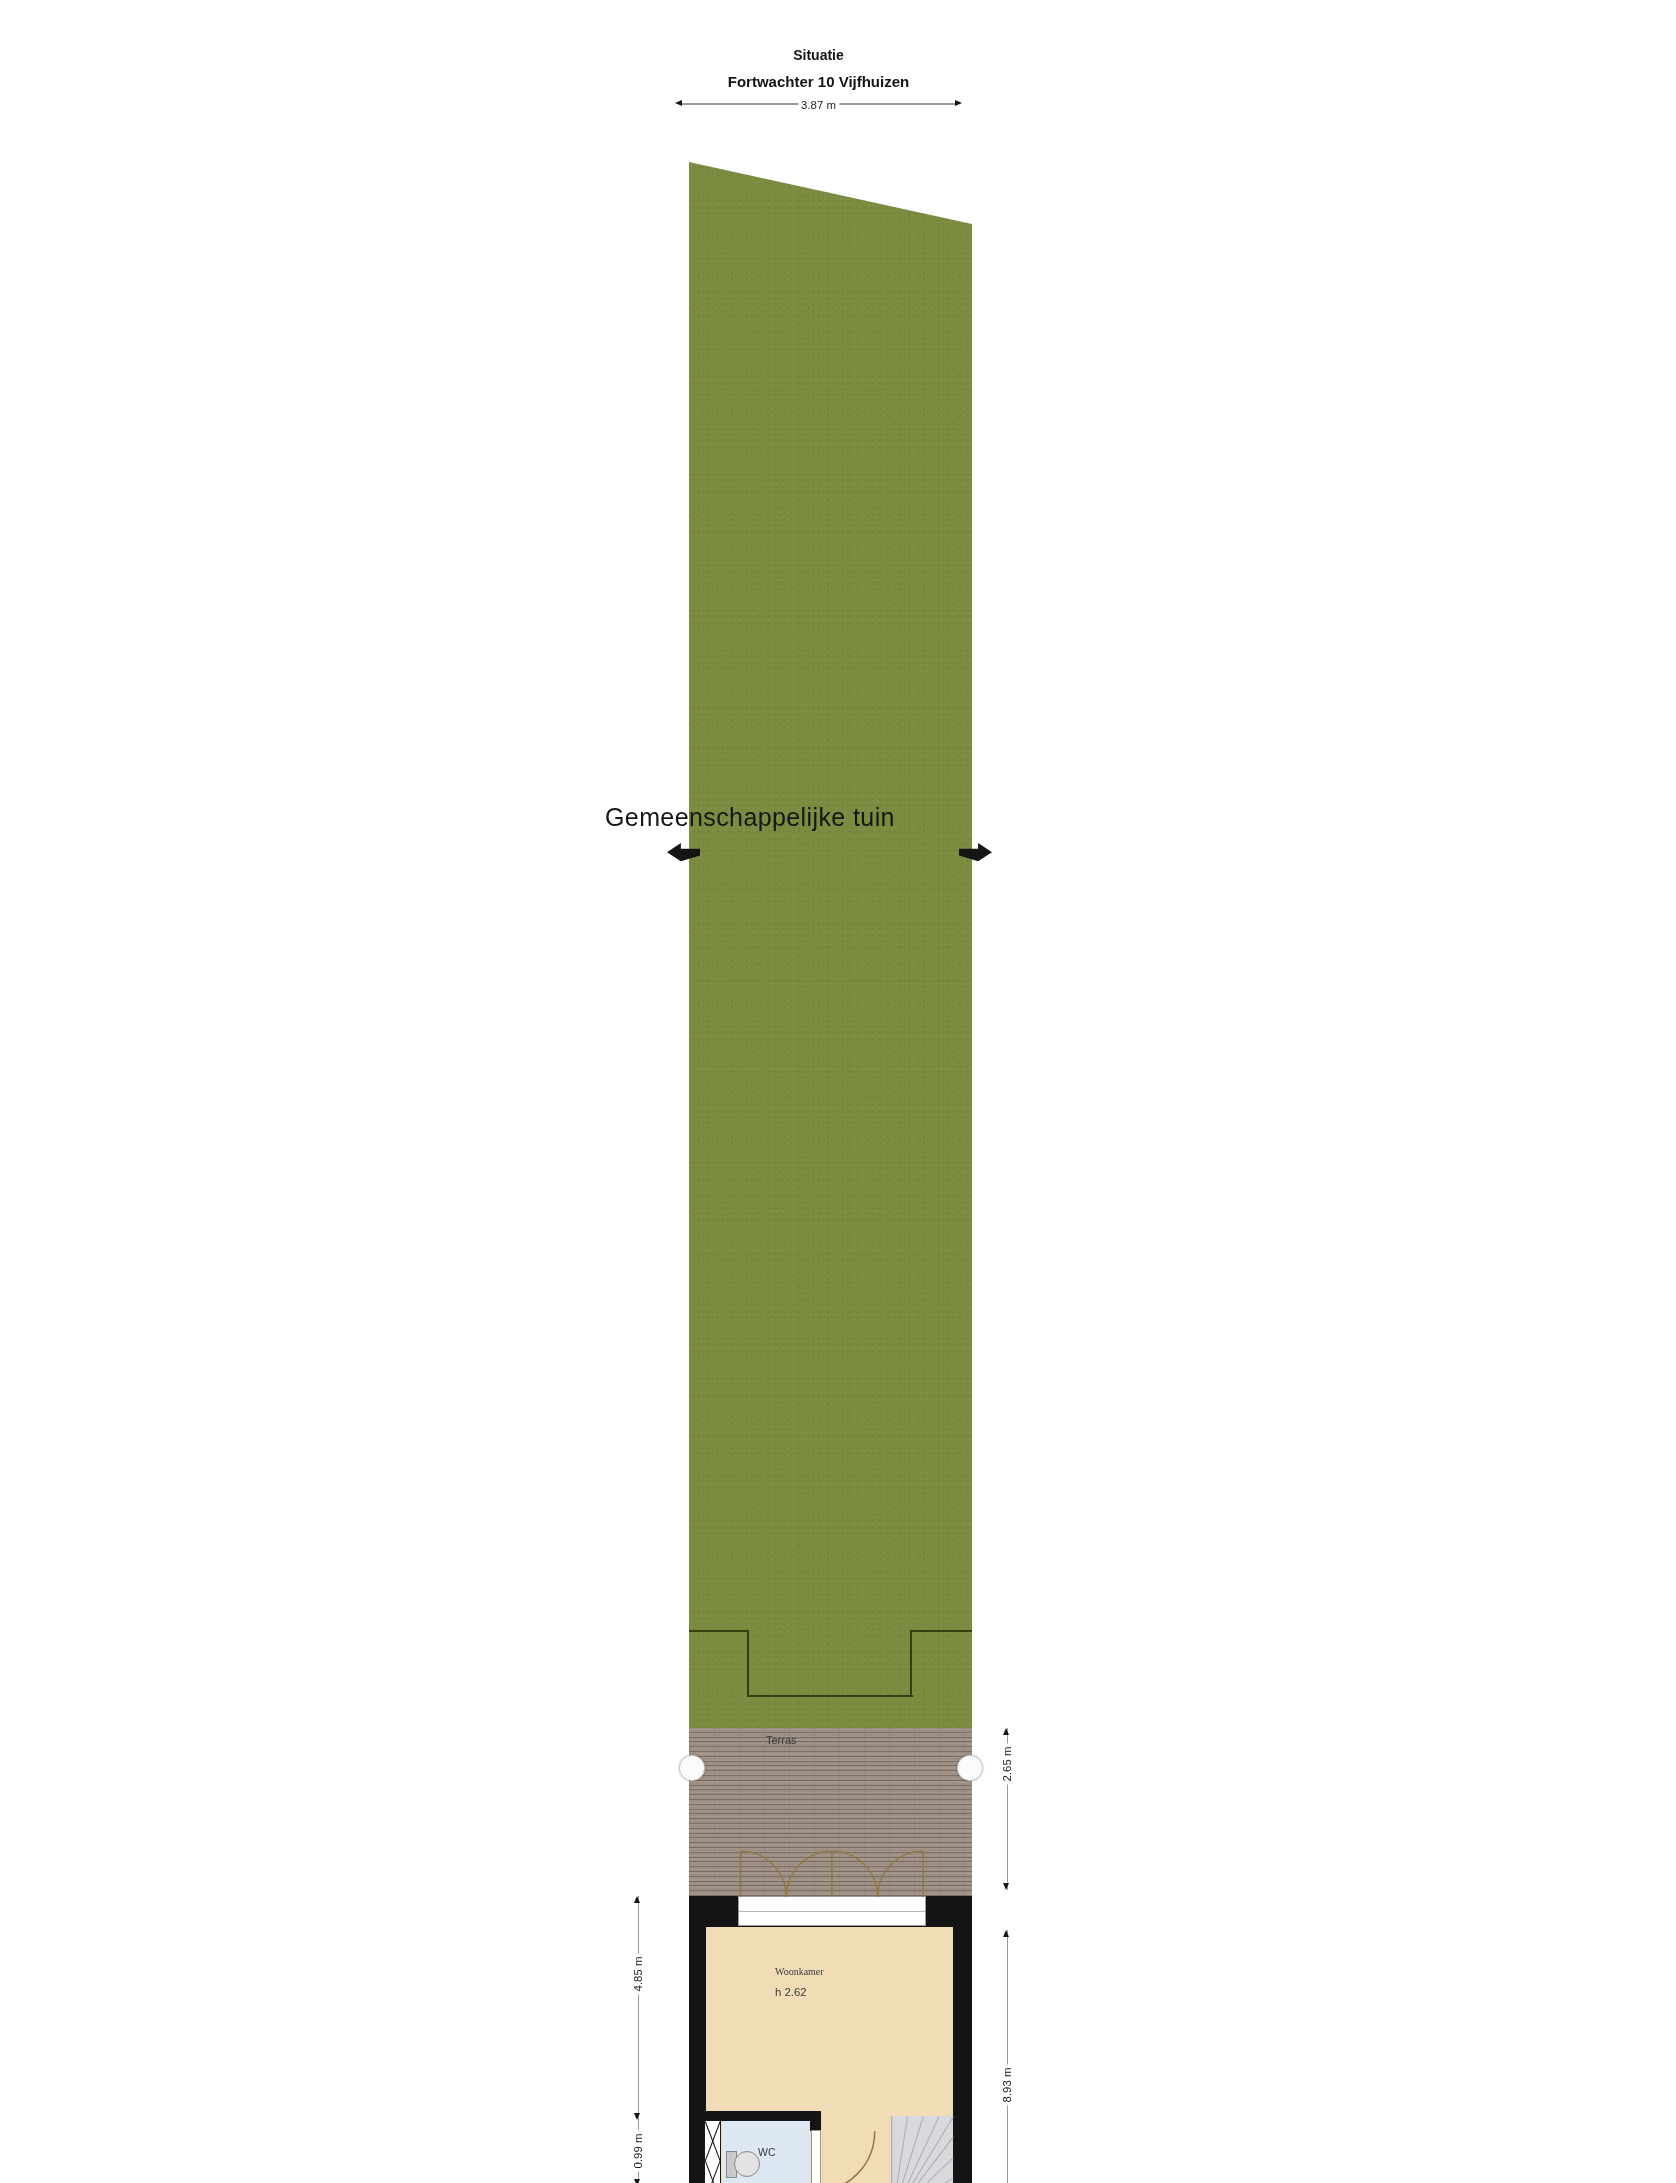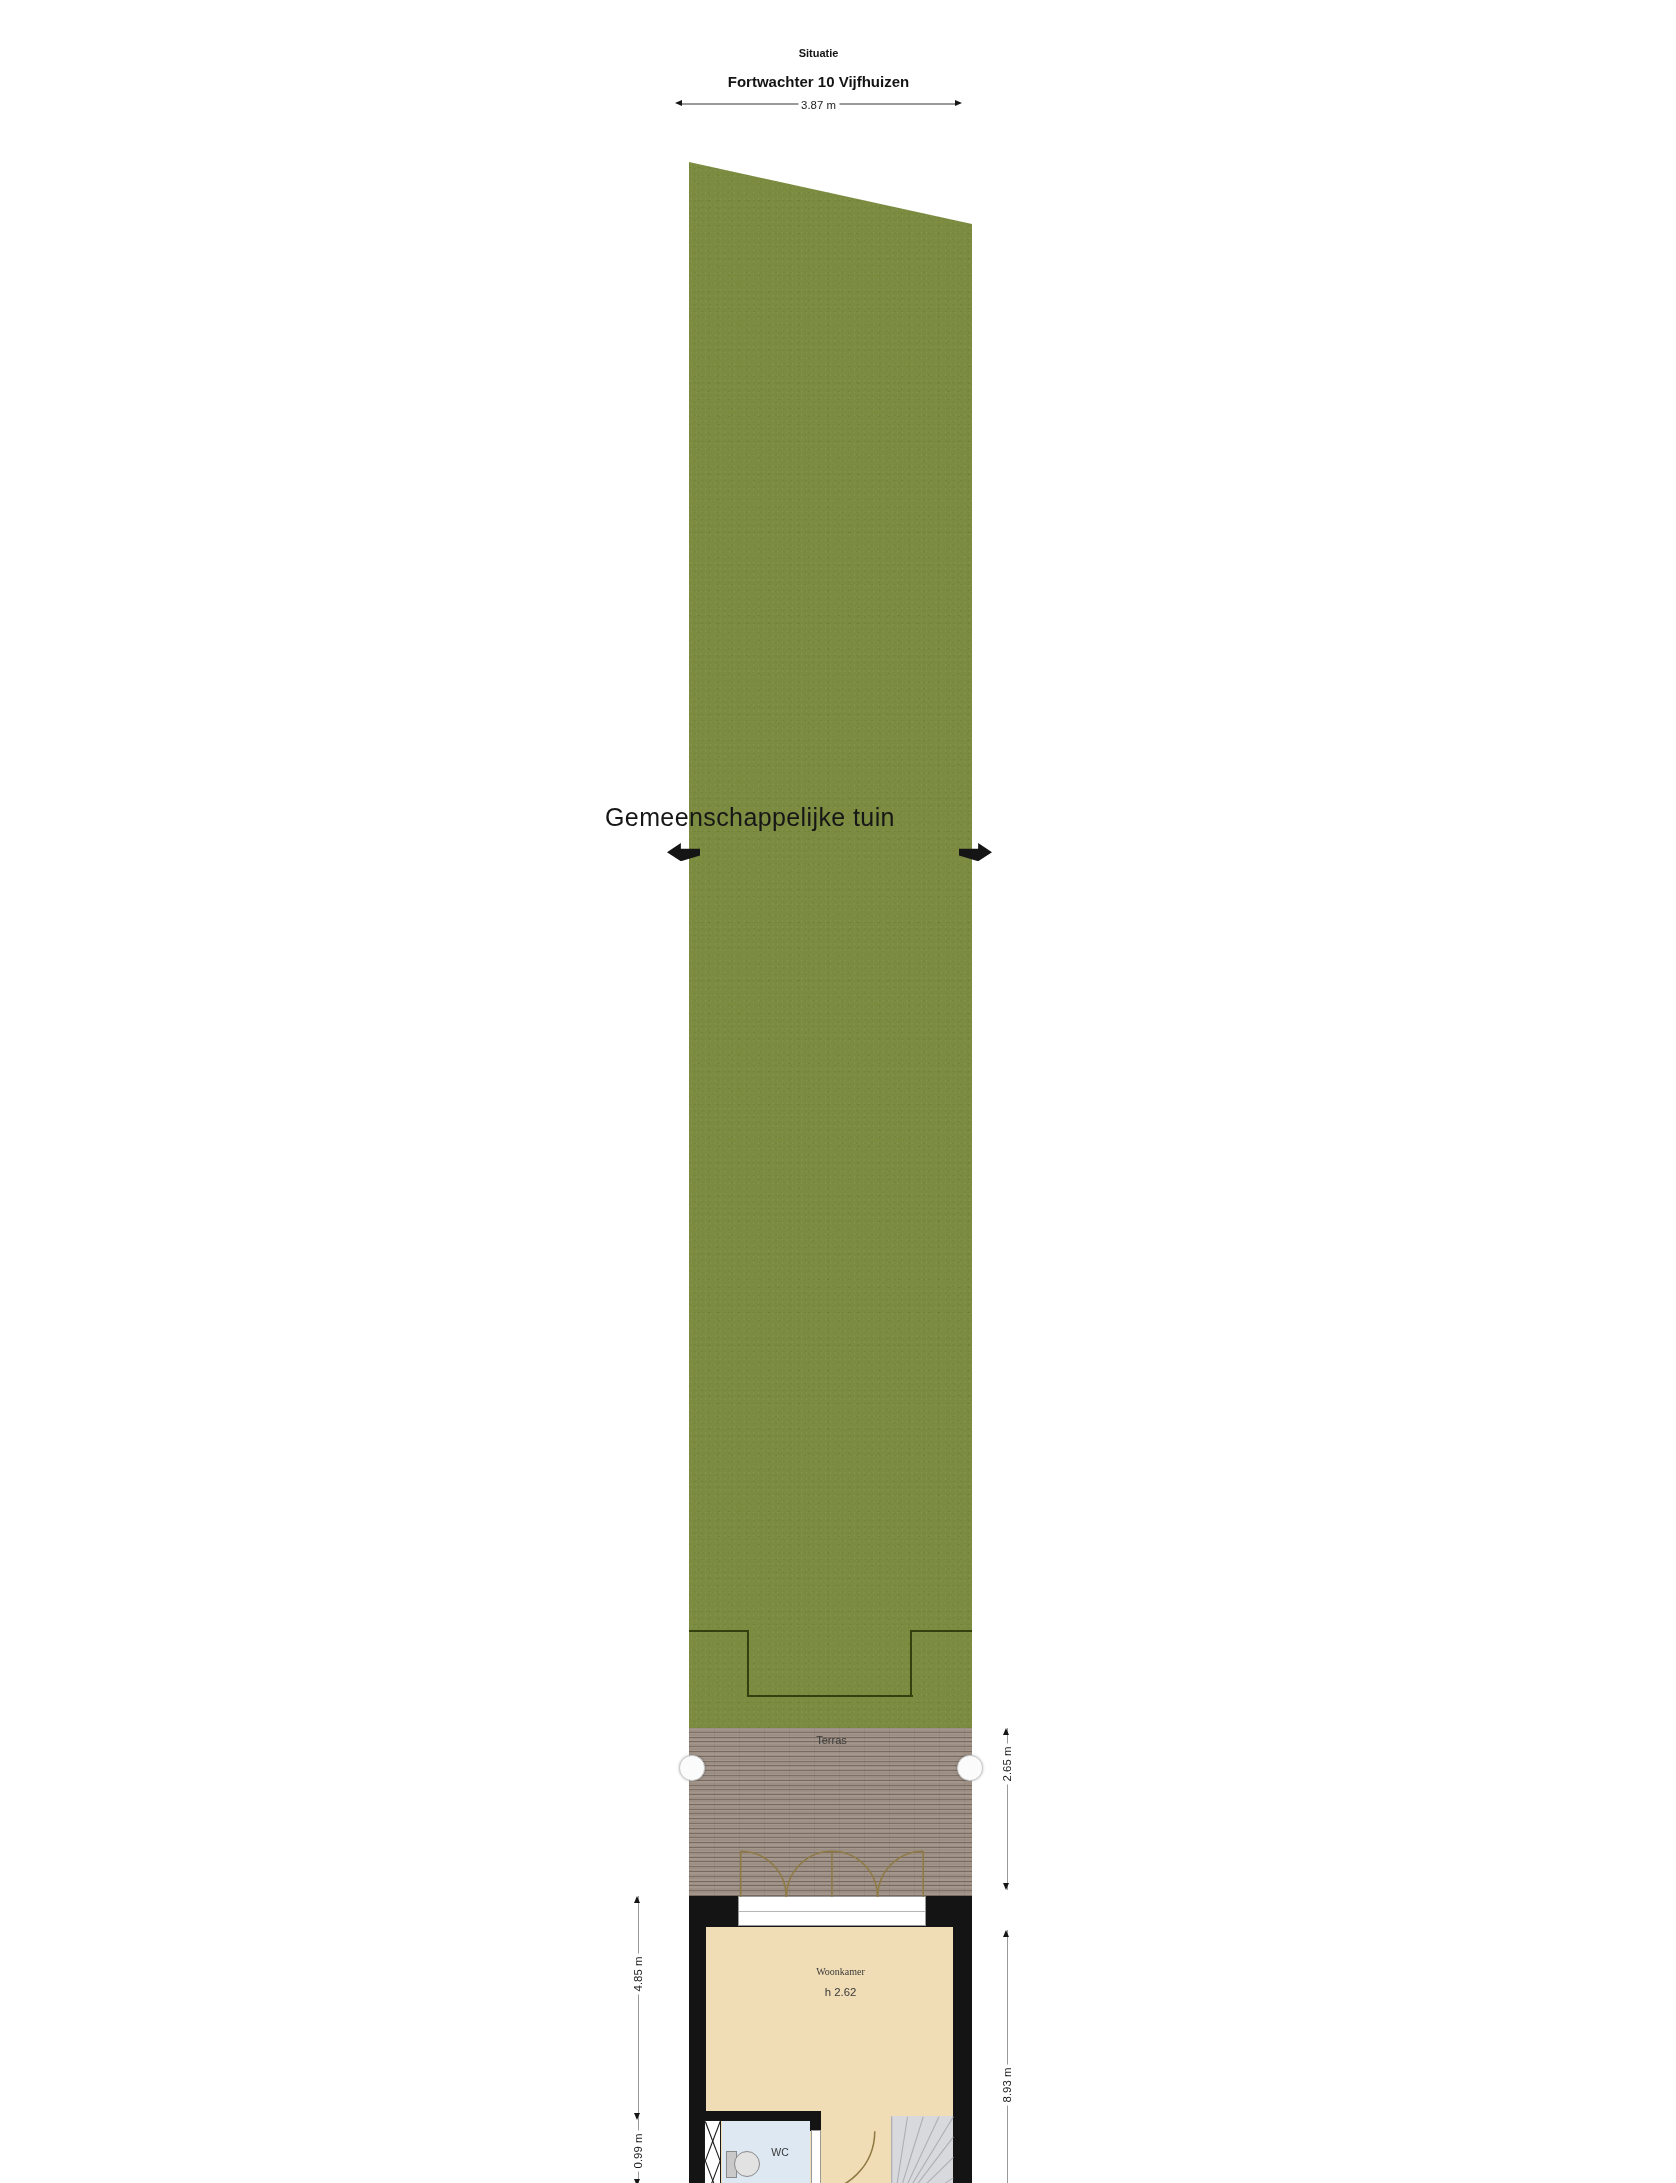--- a/index.html
+++ b/index.html
@@ -3,23 +3,23 @@
 <meta charset="utf-8">
 <style>
   html,body{margin:0;padding:0;background:#ffffff;}
   body{width:1677px;height:2981px;font-family:"Liberation Sans", sans-serif;}
   .plan{position:relative;width:1677px;height:2981px;background:#fff;overflow:hidden;}
   .abs{position:absolute;}
 
   
   .title{width:437px;left:600px;text-align:center;font-weight:bold;color:#141414;}
   .t1{top:30px;font-size:15px;margin-top:43px;}
-  .t2{top:47px;font-size:11px;}
+  .t2{top:47px;font-size:14px;}
   .tuin-label{width:437px;left:605px;text-align:left;font-size:25px;color:#161616;letter-spacing:0.4px;}
-  .room-label{text-align:center;color:#3a3a3a;}
+  .room-label{color:#3a3a3a;}
 
   
   .grass{left:689px;top:162px;width:283px;height:2643px;
     background-color:#7b8c41;
     background-image:
       radial-gradient(rgba(255,255,255,.08) 0.7px, transparent 0.7px),
       radial-gradient(rgba(30,40,5,.12) 0.7px, transparent 0.7px),
       radial-gradient(rgba(96,115,35,.45) 0.9px, transparent 1px);
     background-size:4.8px 5.7px,7.4px 6.5px,10px 8.3px;
     background-position:0 0,2.2px 3.1px,4.8px 1.3px;

